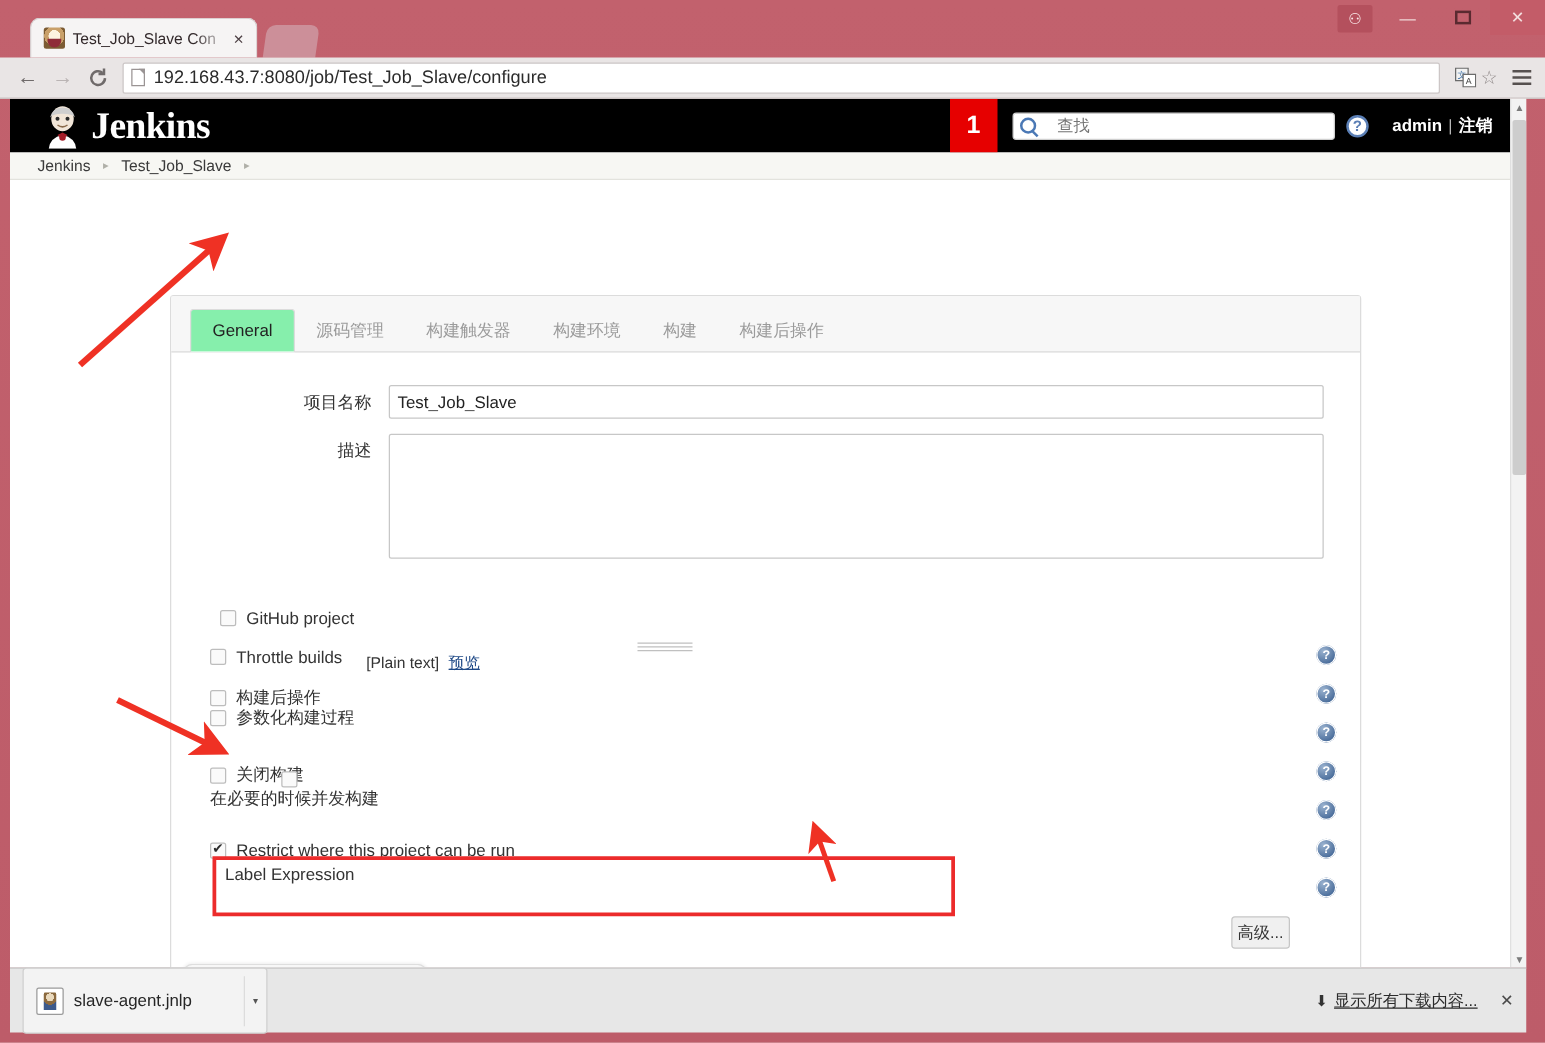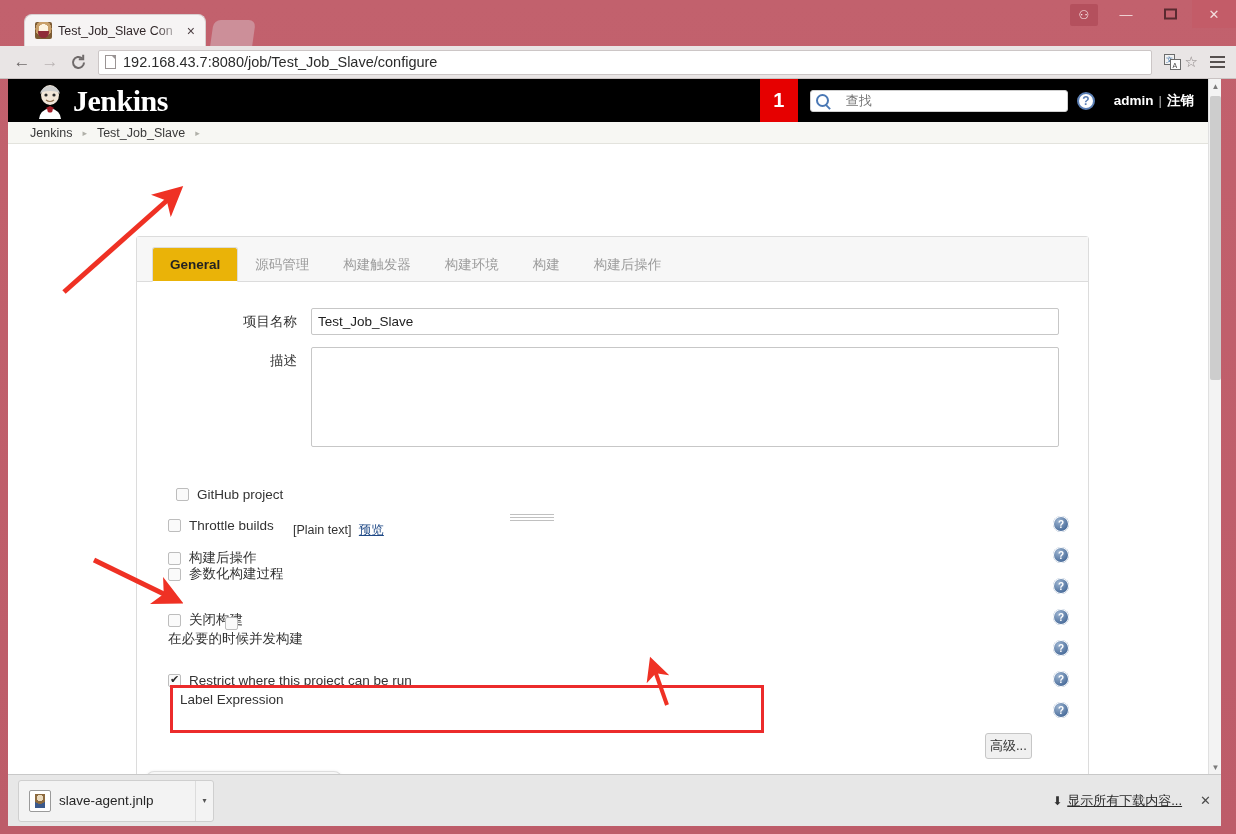--- a/index.html
+++ b/index.html
@@ -227,22 +227,22 @@
     display: flex; align-items: flex-end;
     padding-left: 15px;
   }
   .cfg-tab {
     height: 34px; padding: 0 17px;
     display: flex; align-items: center;
     font-size: 13.5px; color: #9b9b9b;
     cursor: pointer; position: relative; top: 1px;
   }
   .cfg-tab.active {
-    background: #eab308;
-    color: #222222; font-weight: bold;
+    background: #86efac;
+    color: #222222; font-weight: normal;
     border: 1px solid #dcdcdc; border-bottom: 1px solid #ffffff;
     border-radius: 3px 3px 0 0;
     height: 35px;
   }
 
   
   .form-row {
     position: absolute; display: flex; align-items: flex-start;
   }
   .form-label {
@@ -369,21 +369,21 @@
   }
 
   
   #download-shelf {
     position: absolute; left: 8px; top: 774px; width: 1213px; height: 52px;
     background: #e7e7e7;
     border-top: 1px solid #c8c8c8;
     display: flex; align-items: center;
   }
   #download-item {
-    margin-left: 10px; width: 196px; height: 42px;
+    margin-left: 10px; width: 196px; height: 53px;
     background: #f3f3f3; border: 1px solid #cfcfcf; border-radius: 3px;
     display: flex; align-items: center; cursor: pointer;
   }
   #download-file-icon {
     width: 22px; height: 22px; margin: 0 8px 0 10px; flex: 0 0 22px;
     border: 1px solid #9a9a9a; background: #ffffff; border-radius: 2px;
     position: relative;
   }
   #download-file-icon::after {
     content: ""; position: absolute; left: 5px; top: 3px;

